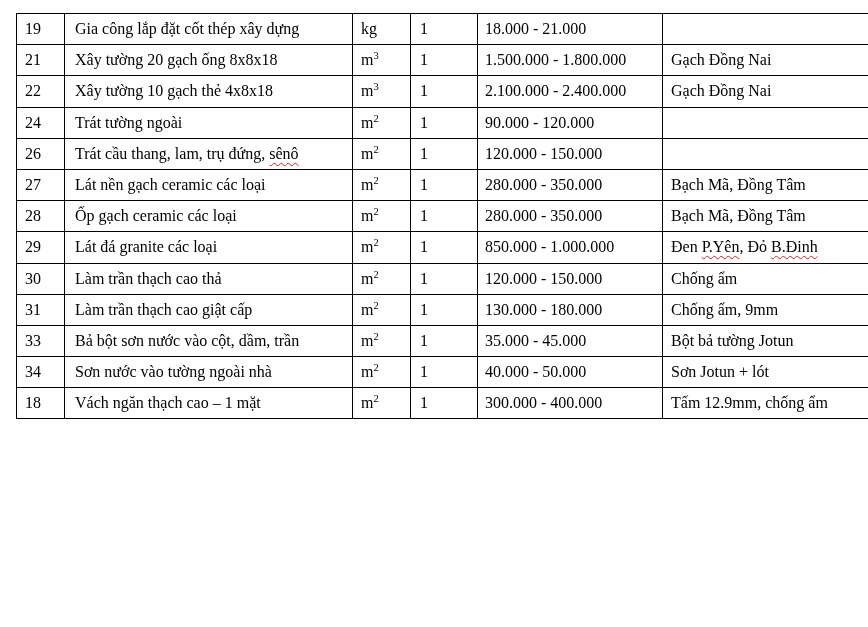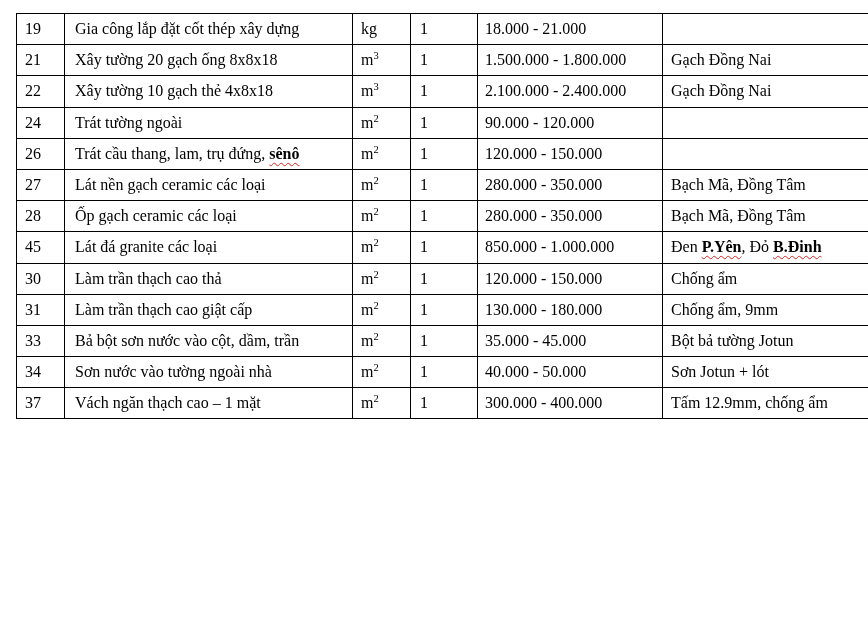--- a/index.html
+++ b/index.html
@@ -24,21 +24,20 @@
   .c-qty{padding-left:9px;}
   .c-price{padding-left:7px;}
   .c-note{padding-left:8px;}
   .u-sup{font-size:10.5px;line-height:0;}
   .spell{
     text-decoration-line:underline;
     text-decoration-style:wavy;
     text-decoration-color:var(--spell,#dd2222);
     text-decoration-thickness:1px;
     text-underline-offset:3px;
-    font-weight:bold;
   }
 </style>
 </head>
 <body>
 
 <table class="price">
   <colgroup>
     <col style="width:48px">
     <col style="width:288px">
     <col style="width:58px">
@@ -97,21 +96,21 @@
       </tr>
       <tr>
         <td class="c-no">28</td>
         <td class="c-desc">Ốp gạch ceramic các loại</td>
         <td class="c-unit">m<sup class="u-sup">2</sup></td>
         <td class="c-qty">1</td>
         <td class="c-price">280.000 - 350.000</td>
         <td class="c-note">Bạch Mã, Đồng Tâm</td>
       </tr>
       <tr>
-        <td class="c-no">45</td>
+        <td class="c-no">29</td>
         <td class="c-desc">Lát đá granite các loại</td>
         <td class="c-unit">m<sup class="u-sup">2</sup></td>
         <td class="c-qty">1</td>
         <td class="c-price">850.000 - 1.000.000</td>
         <td class="c-note">Đen <span class="spell">P.Yên</span>, Đỏ <span class="spell">B.Đinh</span></td>
       </tr>
       <tr>
         <td class="c-no">30</td>
         <td class="c-desc">Làm trần thạch cao thả</td>
         <td class="c-unit">m<sup class="u-sup">2</sup></td>
@@ -137,21 +136,21 @@
       </tr>
       <tr>
         <td class="c-no">34</td>
         <td class="c-desc">Sơn nước vào tường ngoài nhà</td>
         <td class="c-unit">m<sup class="u-sup">2</sup></td>
         <td class="c-qty">1</td>
         <td class="c-price">40.000 - 50.000</td>
         <td class="c-note">Sơn Jotun + lót</td>
       </tr>
       <tr>
-        <td class="c-no">37</td>
+        <td class="c-no">18</td>
         <td class="c-desc">Vách ngăn thạch cao – 1 mặt</td>
         <td class="c-unit">m<sup class="u-sup">2</sup></td>
         <td class="c-qty">1</td>
         <td class="c-price">300.000 - 400.000</td>
         <td class="c-note">Tấm 12.9mm, chống ẩm</td>
       </tr>
     </tbody>
 </table>
 
 </body></html>

